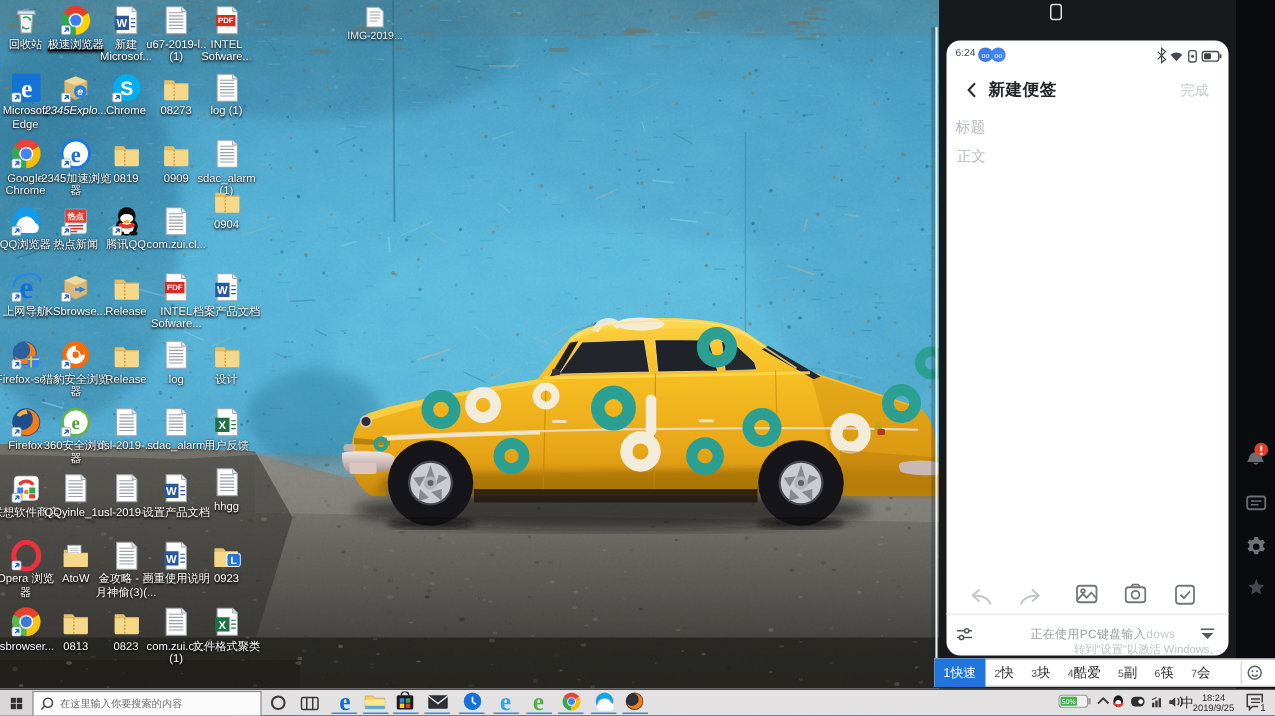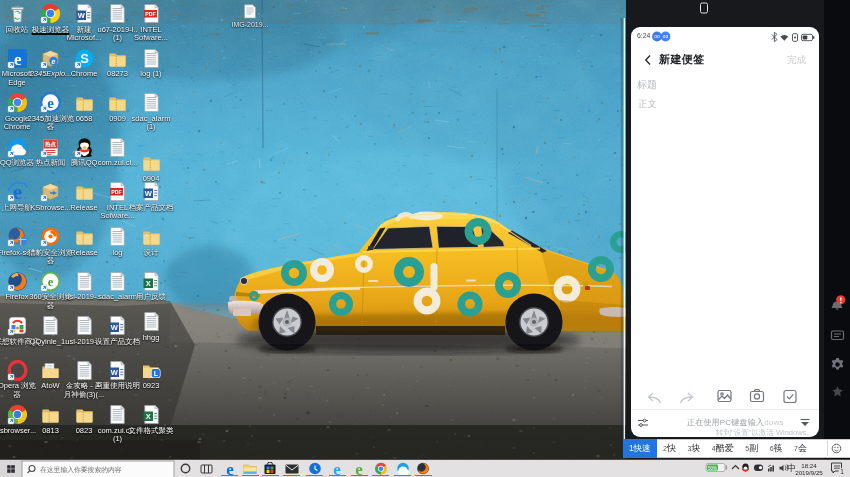--- a/index.html
+++ b/index.html
@@ -2171,21 +2171,21 @@
       </svg>
       <div class="lb">2345加速浏览<br>器</div>
     </div>
 <div class="cell" style="left:61px;top:92.2px;">
       <svg width="21" height="21" viewBox="0 0 21 21">
         <path d="M2.5 5.5 h6 l1.5 2 h8.5 v10.5 h-16 Z" fill="#e9bf69"></path>
         <path d="M2.5 7.8 h16 v10.2 a0.8 0.8 0 0 1 -0.8 0.8 h-14.4 a0.8 0.8 0 0 1 -0.8 -0.8 Z" fill="#f5d889"></path>
         <path d="M9.2 7.8 v10.8" stroke="#caa045" stroke-width="1" stroke-dasharray="1.3 1"></path>
         <path d="M2.5 7.8 h16" stroke="#d8b258" stroke-width="0.7"></path>
       </svg>
-      <div class="lb">0658</div>
+      <div class="lb">0819</div>
     </div>
 <div class="cell" style="left:94.5px;top:92.2px;">
       <svg width="21" height="21" viewBox="0 0 21 21">
         <path d="M2.5 5.5 h6 l1.5 2 h8.5 v10.5 h-16 Z" fill="#e9bf69"></path>
         <path d="M2.5 7.8 h16 v10.2 a0.8 0.8 0 0 1 -0.8 0.8 h-14.4 a0.8 0.8 0 0 1 -0.8 -0.8 Z" fill="#f5d889"></path>
         <path d="M9.2 7.8 v10.8" stroke="#caa045" stroke-width="1" stroke-dasharray="1.3 1"></path>
         <path d="M2.5 7.8 h16" stroke="#d8b258" stroke-width="0.7"></path>
       </svg>
       <div class="lb">0909</div>
     </div>
@@ -2249,21 +2249,21 @@
         <path d="M14.05 1.5 L14.05 4.7 L17.25 4.7" fill="#dfe3e7" stroke="#9aa4ad" stroke-width="0.6"></path>
         <path d="M5.6 5.5 L15.2 5.5" stroke="#9aa4ad" stroke-width="0.8"></path>
         <path d="M5.6 7.6 L15.2 7.6" stroke="#9aa4ad" stroke-width="0.8"></path>
         <path d="M5.6 9.7 L15.2 9.7" stroke="#9aa4ad" stroke-width="0.8"></path>
         <path d="M5.6 11.8 L15.2 11.8" stroke="#9aa4ad" stroke-width="0.8"></path>
         <path d="M5.6 13.9 L15.2 13.9" stroke="#9aa4ad" stroke-width="0.8"></path>
         <path d="M5.6 16.0 L15.2 16.0" stroke="#9aa4ad" stroke-width="0.8"></path>
       </svg>
       <div class="lb">com.zui.cl...</div>
     </div>
-<div class="cell" style="left:128px;top:152px;">
+<div class="cell" style="left:128px;top:123px;">
       <svg width="21" height="21" viewBox="0 0 21 21">
         <path d="M2.5 5.5 h6 l1.5 2 h8.5 v10.5 h-16 Z" fill="#e9bf69"></path>
         <path d="M2.5 7.8 h16 v10.2 a0.8 0.8 0 0 1 -0.8 0.8 h-14.4 a0.8 0.8 0 0 1 -0.8 -0.8 Z" fill="#f5d889"></path>
         <path d="M9.2 7.8 v10.8" stroke="#caa045" stroke-width="1" stroke-dasharray="1.3 1"></path>
         <path d="M2.5 7.8 h16" stroke="#d8b258" stroke-width="0.7"></path>
       </svg>
       <div class="lb">0904</div>
     </div>
 <div class="cell" style="left:-6px;top:181.4px;">
       <svg width="21" height="21" viewBox="0 0 21 21">

